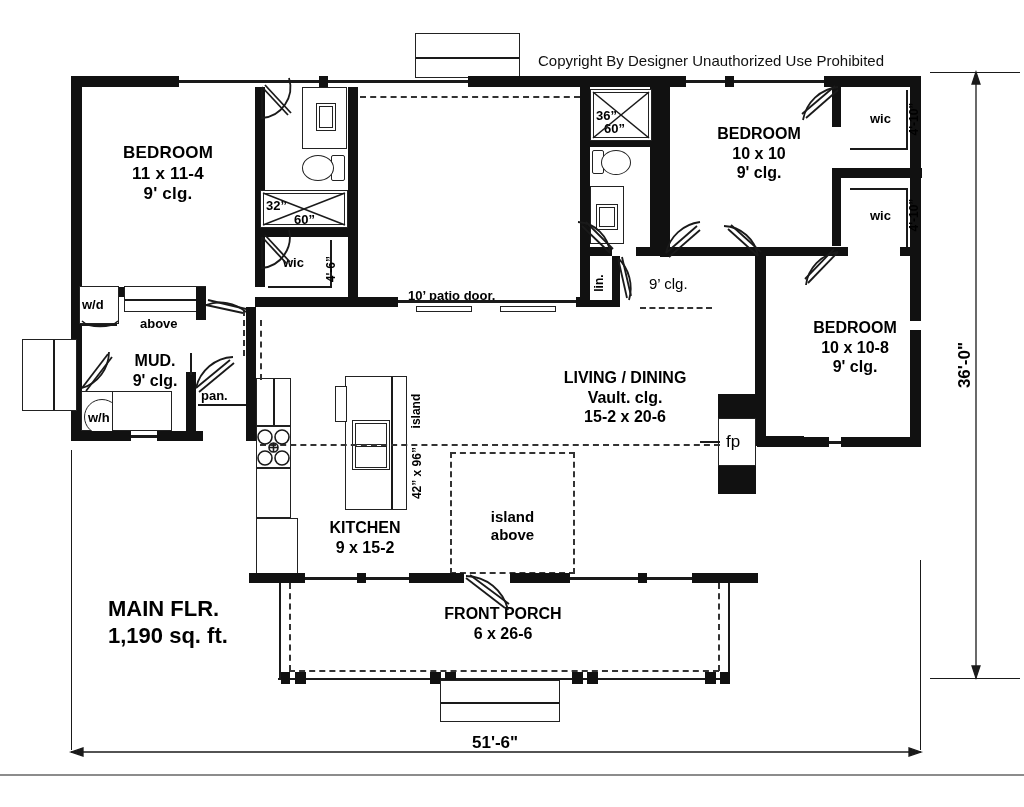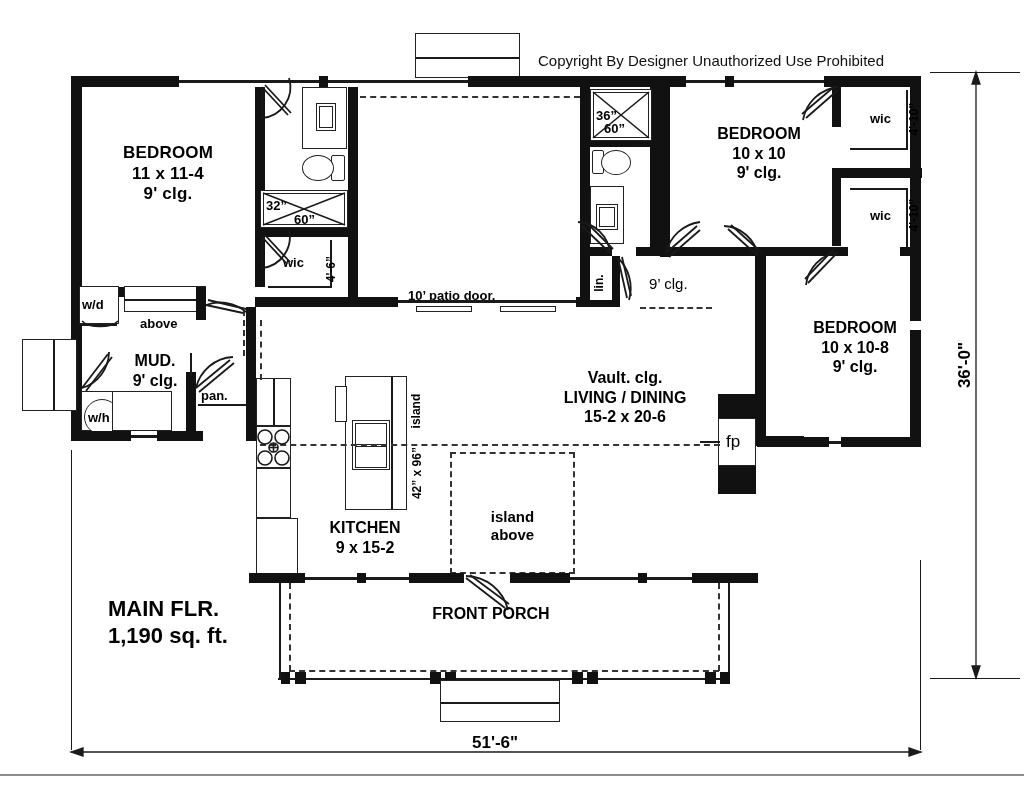--- a/index.html
+++ b/index.html
@@ -282,22 +282,22 @@
   <div class="box" style="left:335px; top:386px; width:12px; height:36px;"></div>
   <div class="lbl tiny vert" style="left:391px; top:466px;">42” x 96”</div>
   <div class="lbl tiny vert" style="left:399px; top:404px;">island</div>
 
   <div class="roomname rn2" style="left:310px; top:518px; width:110px;">
     <div>KITCHEN</div>
     <div>9 x 15-2</div>
   </div>
 
   <div class="roomname rn2" style="left:530px; top:368px; width:190px;">
+    <div>LIVING / DINING</div>
     <div>Vault. clg.</div>
-    <div>LIVING / DINING</div>
     <div>15-2 x 20-6</div>
   </div>
 
   <div class="dash-h" style="left:260px; top:444px; width:460px;"></div>
   <div class="dash-v" style="left:260px; top:320px; height:60px;"></div>
 
   <div class="dashbox" style="left:450px; top:452px; width:125px; height:122px;"></div>
   <div class="roomname rn3" style="left:455px; top:508px; width:115px;">
     <div>island</div>
     <div>above</div>
@@ -325,22 +325,23 @@
 
   <div class="wall" style="left:281px; top:672px; width:9px; height:12px;"></div>
   <div class="wall" style="left:295px; top:672px; width:11px; height:12px;"></div>
   <div class="wall" style="left:430px; top:672px; width:11px; height:12px;"></div>
   <div class="wall" style="left:445px; top:672px; width:11px; height:12px;"></div>
   <div class="wall" style="left:572px; top:672px; width:11px; height:12px;"></div>
   <div class="wall" style="left:587px; top:672px; width:11px; height:12px;"></div>
   <div class="wall" style="left:705px; top:672px; width:11px; height:12px;"></div>
   <div class="wall" style="left:720px; top:672px; width:10px; height:12px;"></div>
 
-  <div class="roomname rn2" style="left:406px; top:604px; width:170px;">
+  <div class="roomname rn2" style="left:418px; top:604px; width:170px;">
     <div>FRONT PORCH</div>
+    <div>6 x 26-6</div>
   </div>
 
   <div class="box" style="left:440px; top:680px; width:120px; height:42px;"></div>
   <div class="thin" style="left:441px; top:702px; width:118px; height:1.5px;"></div>
 
   <div class="roomname" style="left:108px; top:596px; width:180px; font-size:22px; text-align:left;">
     <div>MAIN FLR.</div>
     <div>1,190 sq. ft.</div>
   </div>
 

